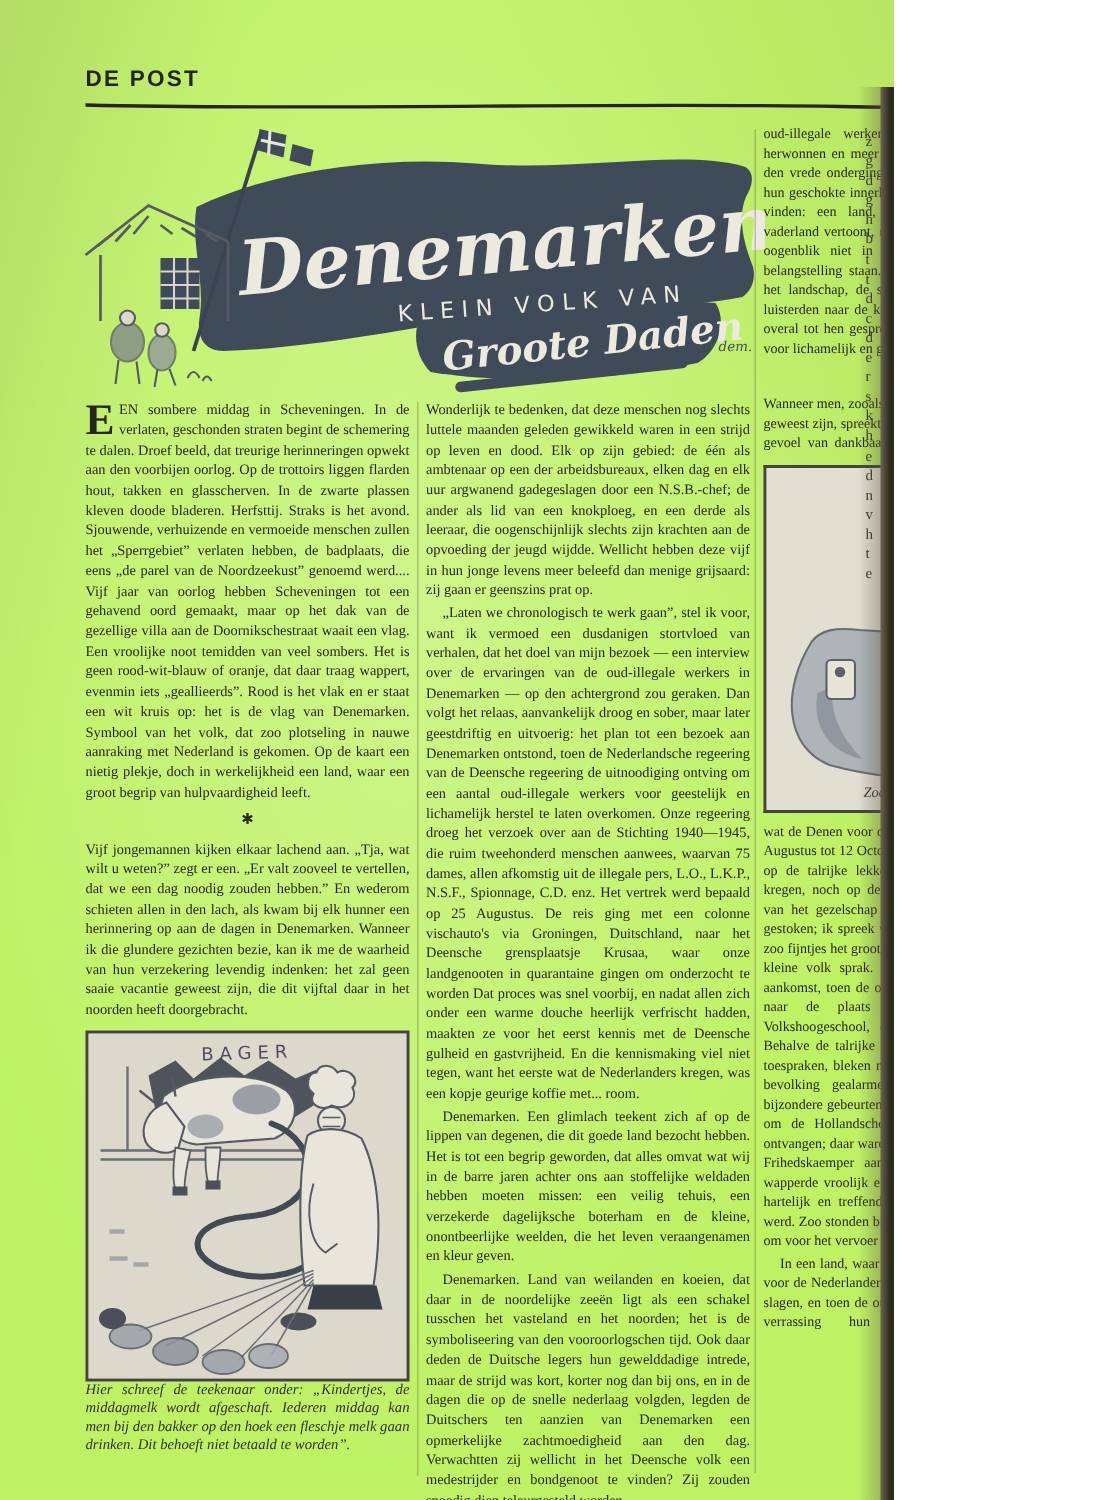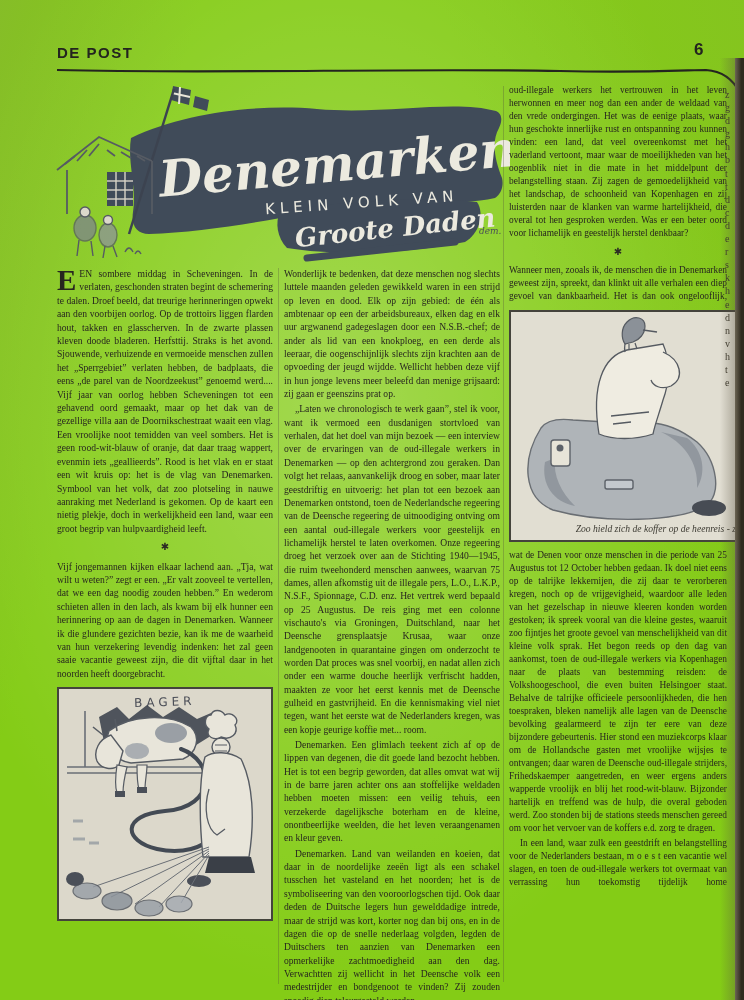--- a/index.html
+++ b/index.html
@@ -1,17 +1,17 @@
 <!DOCTYPE html>
 <html><head>
 <meta charset="utf-8">
 <style>
   html,body{margin:0;padding:0;}
-  .page{position:relative;width:744px;height:1000px;overflow:hidden;
-        background:#84cc16;
+  .page{position:relative;width:596px;height:1000px;overflow:hidden;
+        background:#bef264;
         font-family:"Liberation Serif",serif;color:#27261f;}
   .page::before{content:"";position:absolute;inset:0;pointer-events:none;
         background:linear-gradient(105deg,rgba(140,130,110,.20),rgba(0,0,0,0) 20%),
                    linear-gradient(250deg,rgba(140,130,110,.10),rgba(0,0,0,0) 28%),
                    radial-gradient(ellipse at 45% 40%,rgba(255,255,252,.25),rgba(0,0,0,0) 70%);}
   .hdr-title{position:absolute;left:57px;top:44px;font-family:"Liberation Sans",sans-serif;
         font-size:15px;font-weight:bold;letter-spacing:1.5px;color:#23241f;}
   .hdr-page{position:absolute;left:694px;top:40px;font-family:"Liberation Sans",sans-serif;
         font-size:17px;font-weight:bold;color:#23241f;}
   .rule-svg{position:absolute;left:0;top:0;}
@@ -154,20 +154,21 @@
         <g stroke="#565b63" stroke-width="1.2">
           <ellipse cx="28" cy="202" rx="14" ry="8" fill="#9aa0a7" opacity="0.85"></ellipse>
           <ellipse cx="58" cy="212" rx="15" ry="9" fill="#8c939b" opacity="0.85"></ellipse>
           <ellipse cx="90" cy="219" rx="14" ry="8" fill="#9aa0a7" opacity="0.85"></ellipse>
           <ellipse cx="120" cy="215" rx="13" ry="8" fill="#a5abb2" opacity="0.85"></ellipse>
           <ellipse cx="16" cy="190" rx="9" ry="7" fill="#4a4f58" stroke="none"></ellipse>
         </g>
         <path d="M14,150 h12 M30,154 h10 M14,132 h10" stroke="#8c939b" stroke-width="3" opacity="0.7"></path>
       </svg>
     </figure>
+    <p class="caption">Hier schreef de teekenaar onder: „Kindertjes, de middagmelk wordt afgeschaft. Iederen middag kan men bij den bakker op den hoek een fleschje melk gaan drinken. Dit behoeft niet betaald te worden”.</p>
   </div>
 
   <div class="col col2">
     <p class="first">Wonderlijk te bedenken, dat deze menschen nog slechts luttele maanden geleden gewikkeld waren in een strijd op leven en dood. Elk op zijn gebied: de één als ambtenaar op een der arbeidsbureaux, elken dag en elk uur argwanend gadegeslagen door een N.S.B.-chef; de ander als lid van een knokploeg, en een derde als leeraar, die oogenschijnlijk slechts zijn krachten aan de opvoeding der jeugd wijdde. Wellicht hebben deze vijf in hun jonge levens meer beleefd dan menige grijsaard: zij gaan er geenszins prat op.</p>
     <p>„Laten we chronologisch te werk gaan”, stel ik voor, want ik vermoed een dusdanigen stortvloed van verhalen, dat het doel van mijn bezoek — een interview over de ervaringen van de oud-illegale werkers in Denemarken — op den achtergrond zou geraken. Dan volgt het relaas, aanvankelijk droog en sober, maar later geestdriftig en uitvoerig: het plan tot een bezoek aan Denemarken ontstond, toen de Nederlandsche regeering van de Deensche regeering de uitnoodiging ontving om een aantal oud-illegale werkers voor geestelijk en lichamelijk herstel te laten overkomen. Onze regeering droeg het verzoek over aan de Stichting 1940—1945, die ruim tweehonderd menschen aanwees, waarvan 75 dames, allen afkomstig uit de illegale pers, L.O., L.K.P., N.S.F., Spionnage, C.D. enz. Het vertrek werd bepaald op 25 Augustus. De reis ging met een colonne vischauto's via Groningen, Duitschland, naar het Deensche grensplaatsje Krusaa, waar onze landgenooten in quarantaine gingen om onderzocht te worden Dat proces was snel voorbij, en nadat allen zich onder een warme douche heerlijk verfrischt hadden, maakten ze voor het eerst kennis met de Deensche gulheid en gastvrijheid. En die kennismaking viel niet tegen, want het eerste wat de Nederlanders kregen, was een kopje geurige koffie met... room.</p>
     <p>Denemarken. Een glimlach teekent zich af op de lippen van degenen, die dit goede land bezocht hebben. Het is tot een begrip geworden, dat alles omvat wat wij in de barre jaren achter ons aan stoffelijke weldaden hebben moeten missen: een veilig tehuis, een verzekerde dagelijksche boterham en de kleine, onontbeerlijke weelden, die het leven veraangenamen en kleur geven.</p>
     <p>Denemarken. Land van weilanden en koeien, dat daar in de noordelijke zeeën ligt als een schakel tusschen het vasteland en het noorden; het is de symboliseering van den vooroorlogschen tijd. Ook daar deden de Duitsche legers hun gewelddadige intrede, maar de strijd was kort, korter nog dan bij ons, en in de dagen die op de snelle nederlaag volgden, legden de Duitschers ten aanzien van Denemarken een opmerkelijke zachtmoedigheid aan den dag. Verwachtten zij wellicht in het Deensche volk een medestrijder en bondgenoot te vinden? Zij zouden spoedig diep teleurgesteld worden.</p>
 
   </div>
 

